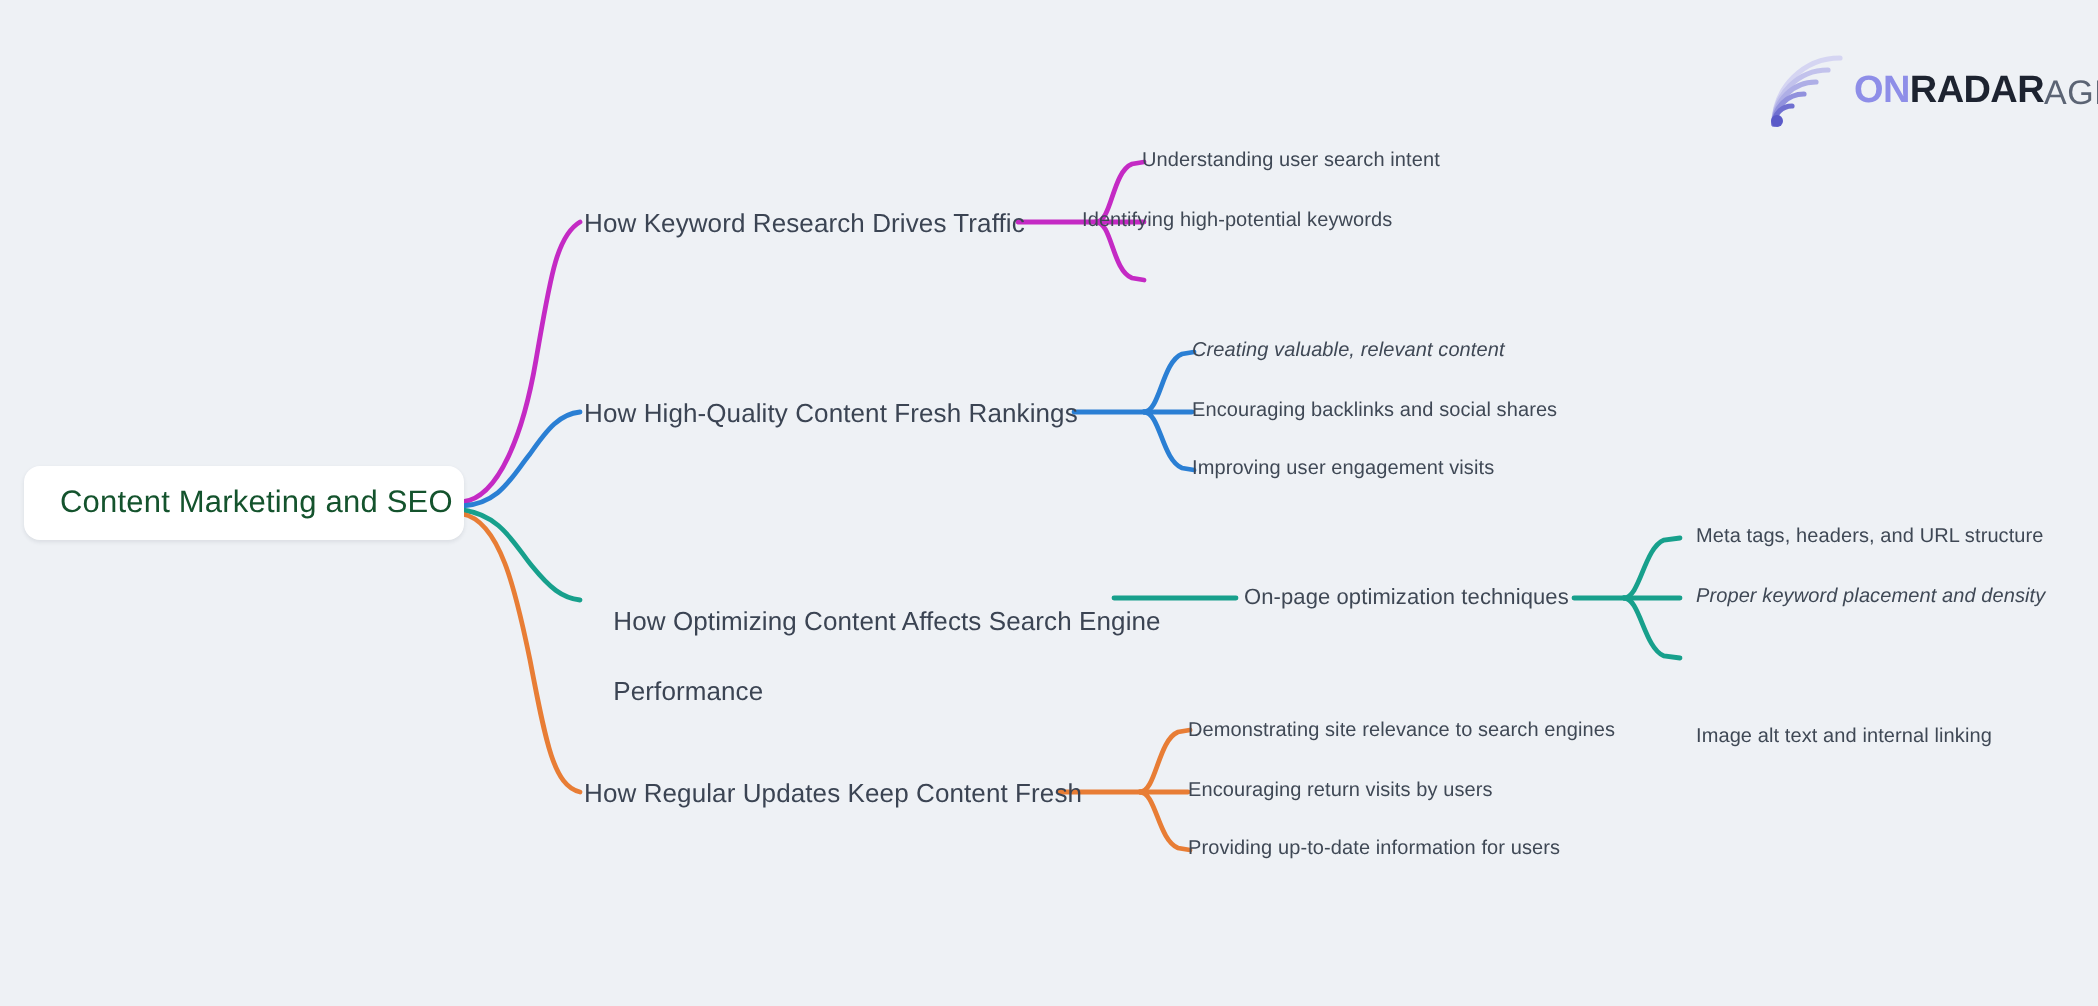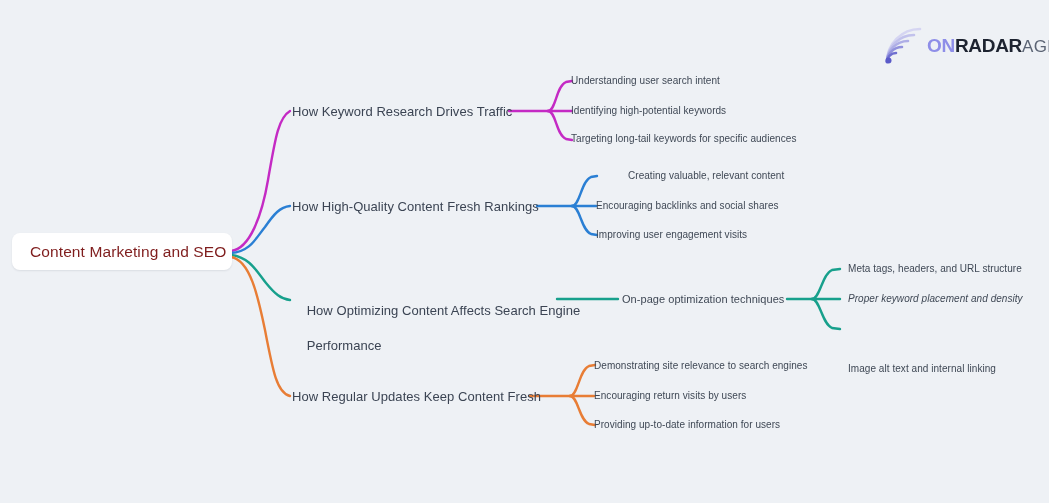--- a/index.html
+++ b/index.html
@@ -41,21 +41,21 @@
     width: 220px;
     height: 37px;
     background: #ffffff;
     border-radius: 8px;
     box-shadow: 0 1px 2px rgba(40,50,70,0.10);
     display: flex;
     align-items: center;
   }
   .root-node-text {
     font-size: 15.5px;
-    color: #7f1d1d;
+    color: #14532d;
     padding-left: 18px;
     letter-spacing: 0.1px;
     white-space: pre;
   }
   .branch-label {
     font-size: 13px;
     color: #3b4453;
     letter-spacing: 0.05px;
   }
   .sub-label {
@@ -140,25 +140,24 @@
       <path stroke="#e87d35" d="M 570 396 C 578 396 579 420 589 424 L 595 425"></path>
     </g>
   </svg>
 
   <div class="root-node">
     <span class="root-node-text">Content Marketing and SEO</span>
   </div>
 
   <div class="node-label branch-label" style="left:292px; top:103px;">How Keyword Research Drives Traffic</div>
   <div class="node-label leaf-label" style="left:571px; top:74px;">Understanding user search intent</div>
-  <div class="node-label leaf-label" style="left:571px; top:104px;">Identifying high-potential keywords</div>
-  <div class="node-label leaf-label" style="left:571px; top:132px;">Targeting long-tail keywords for specific audiences</div>
+  <div class="node-label leaf-label" style="left:541px; top:104px;">Identifying high-potential keywords</div>
 
   <div class="node-label branch-label" style="left:292px; top:198px;">How High-Quality Content Fresh Rankings</div>
-  <div class="node-label leaf-label" style="left:628px; top:169px;">Creating valuable, relevant content</div>
+  <div class="node-label leaf-label" style="left:596px; top:169px;font-style:italic;">Creating valuable, relevant content</div>
   <div class="node-label leaf-label" style="left:596px; top:199px;">Encouraging backlinks and social shares</div>
   <div class="node-label leaf-label" style="left:596px; top:228px;">Improving user engagement visits</div>
 
   <div class="node-label branch-label" style="left:292px; top:284px; width:262px;">
     <span>How Optimizing Content Affects Search Engine</span><br>
     <span>Performance</span>
   </div>
   <div class="node-label sub-label" style="left:622px; top:292px;">On-page optimization techniques</div>
   <div class="node-label leaf-label" style="left:848px; top:262px;">Meta tags, headers, and URL structure</div>
   <div class="node-label leaf-label" style="left:848px; top:292px;font-style:italic;">Proper keyword placement and density</div>

